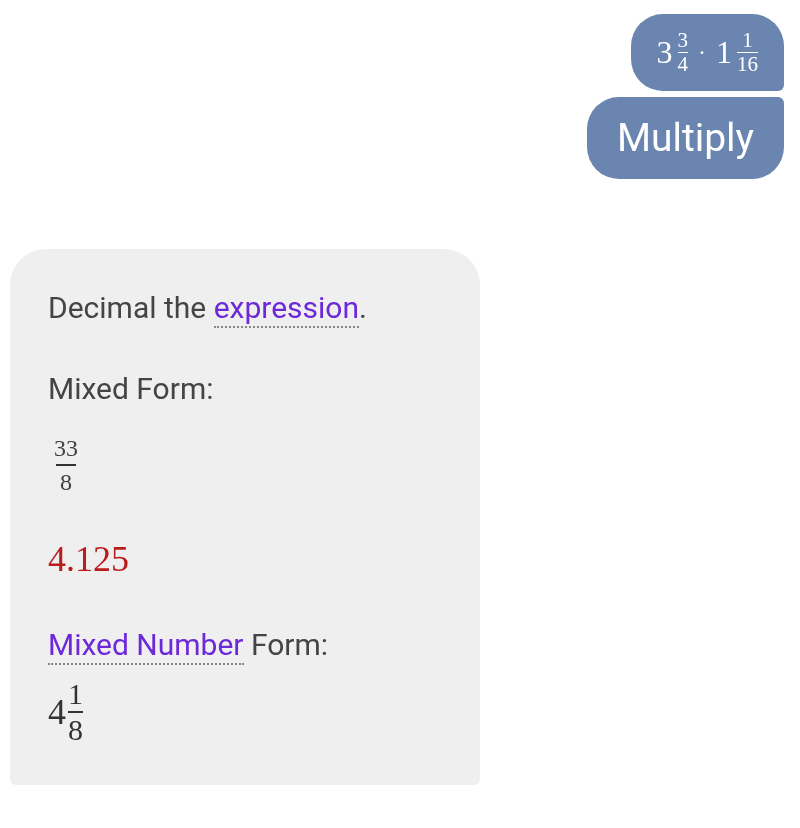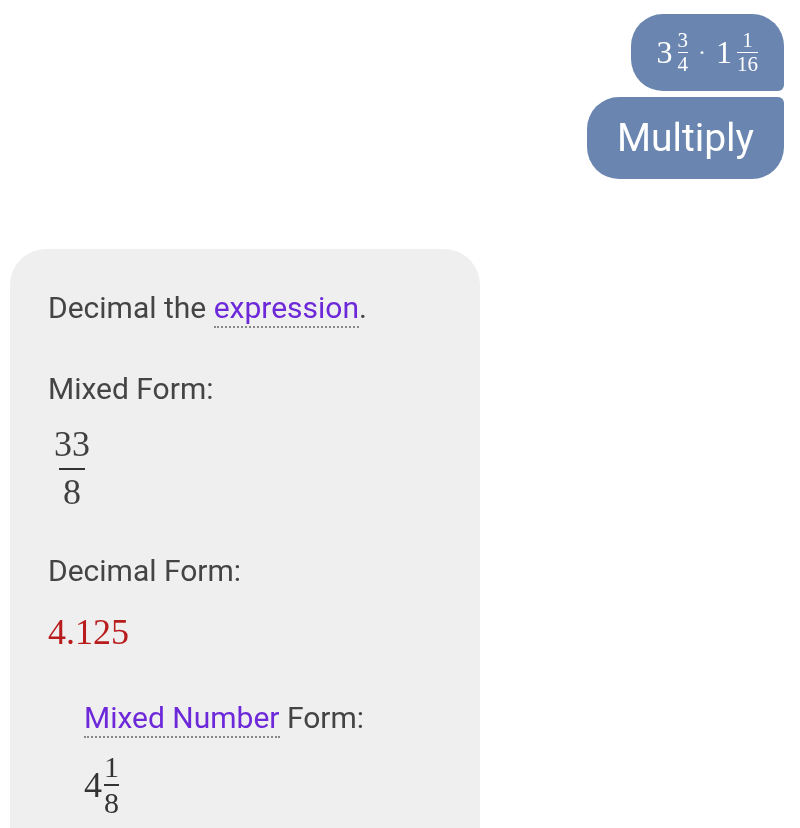--- a/index.html
+++ b/index.html
@@ -107,28 +107,27 @@
     }
     .section-label {
       color: #444;
       margin-bottom: 12px;
     }
     .section-block {
       margin-bottom: 36px;
     }
     .section-block:last-child {
       margin-bottom: 0;
-      margin-left: 36px;
     }
     .big-frac {
       display: inline-flex;
       flex-direction: column;
       align-items: center;
       font-family: 'Times New Roman', Times, serif;
-      font-size: 36px;
+      font-size: 24px;
       line-height: 1.1;
       margin-left: 2px;
     }
     .big-frac .num {
       padding: 0 4px 3px 4px;
     }
     .big-frac .den {
       border-top: 2px solid #333;
       padding: 3px 4px 0 4px;
     }
@@ -204,21 +203,20 @@
 
     <div class="section-block">
       <div class="section-label">Mixed Form:</div>
       <div class="big-frac">
         <span class="num">33</span>
         <span class="den">8</span>
       </div>
     </div>
 
     <div class="section-block">
-      <div class="section-label">Decimal Form:</div>
       <div class="decimal-val">4.125</div>
     </div>
 
     <div class="section-block">
       <div class="section-label">
         <span class="link-underline">Mixed Number</span><span> Form:</span>
       </div>
       <div class="mixed-big">
         <span class="whole-big">4</span>
         <span class="frac-sm">

